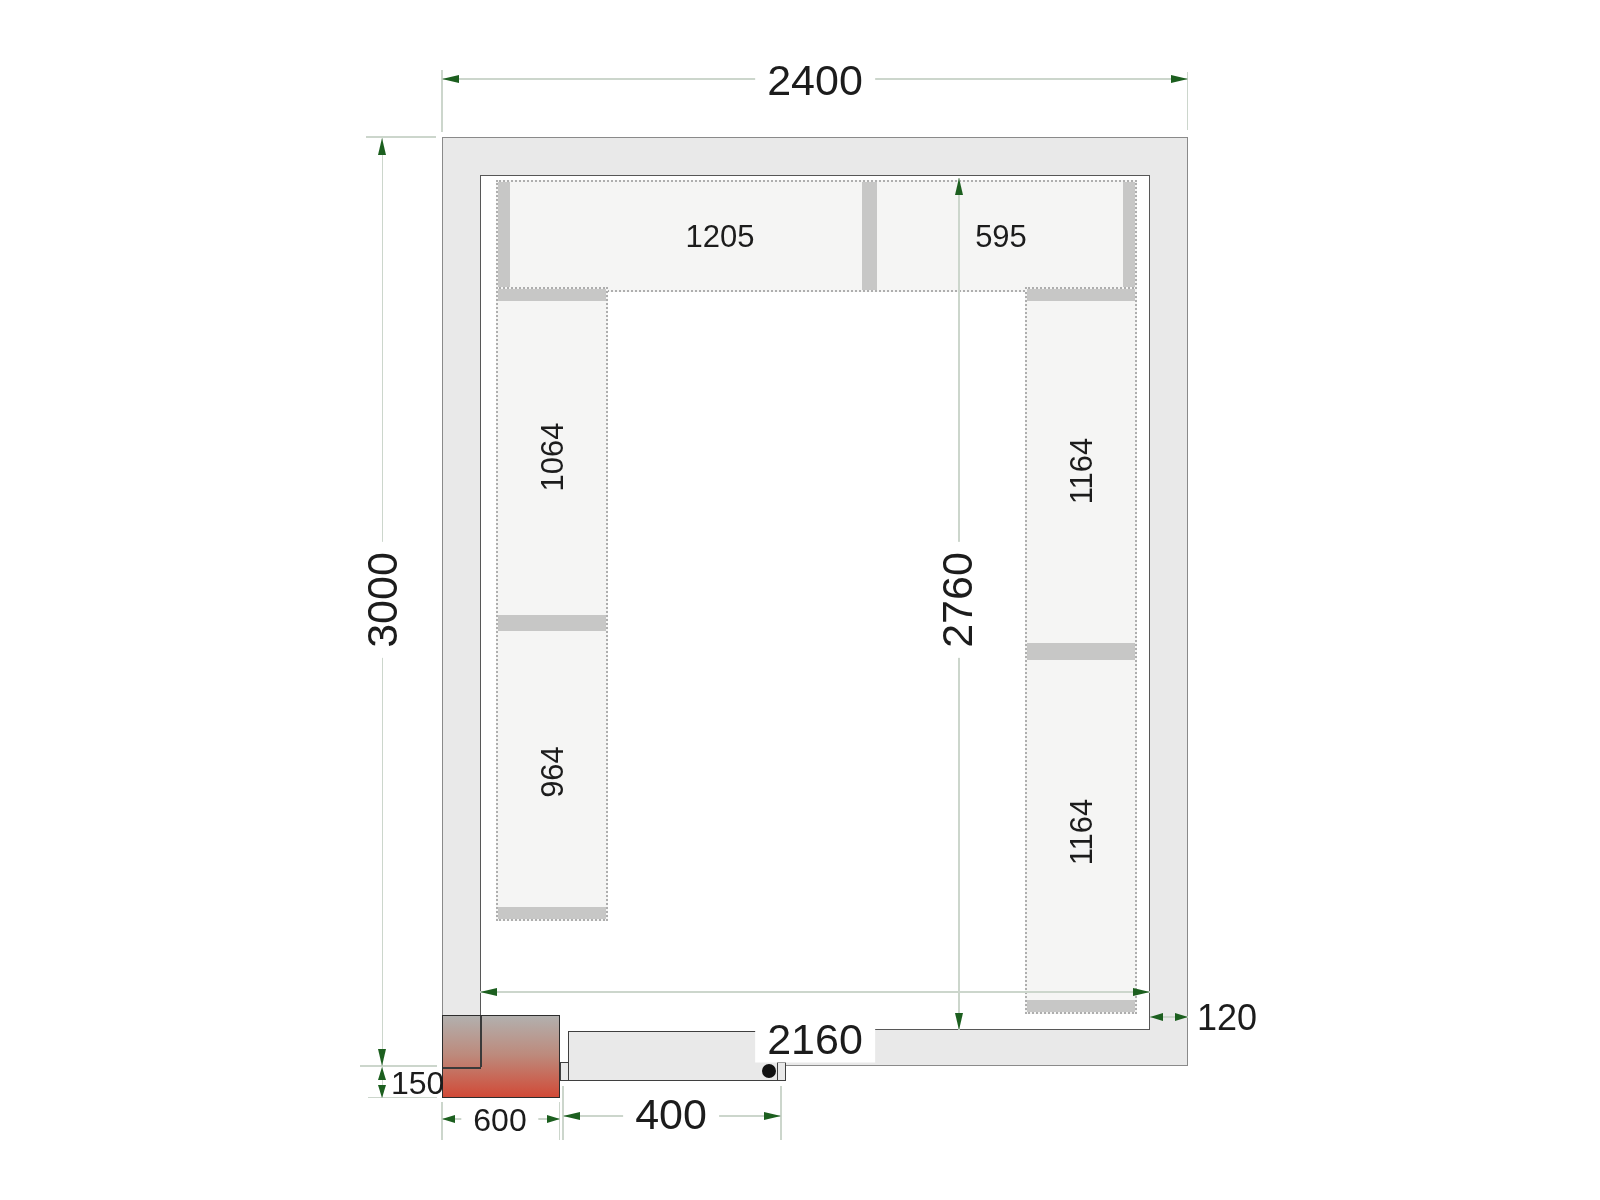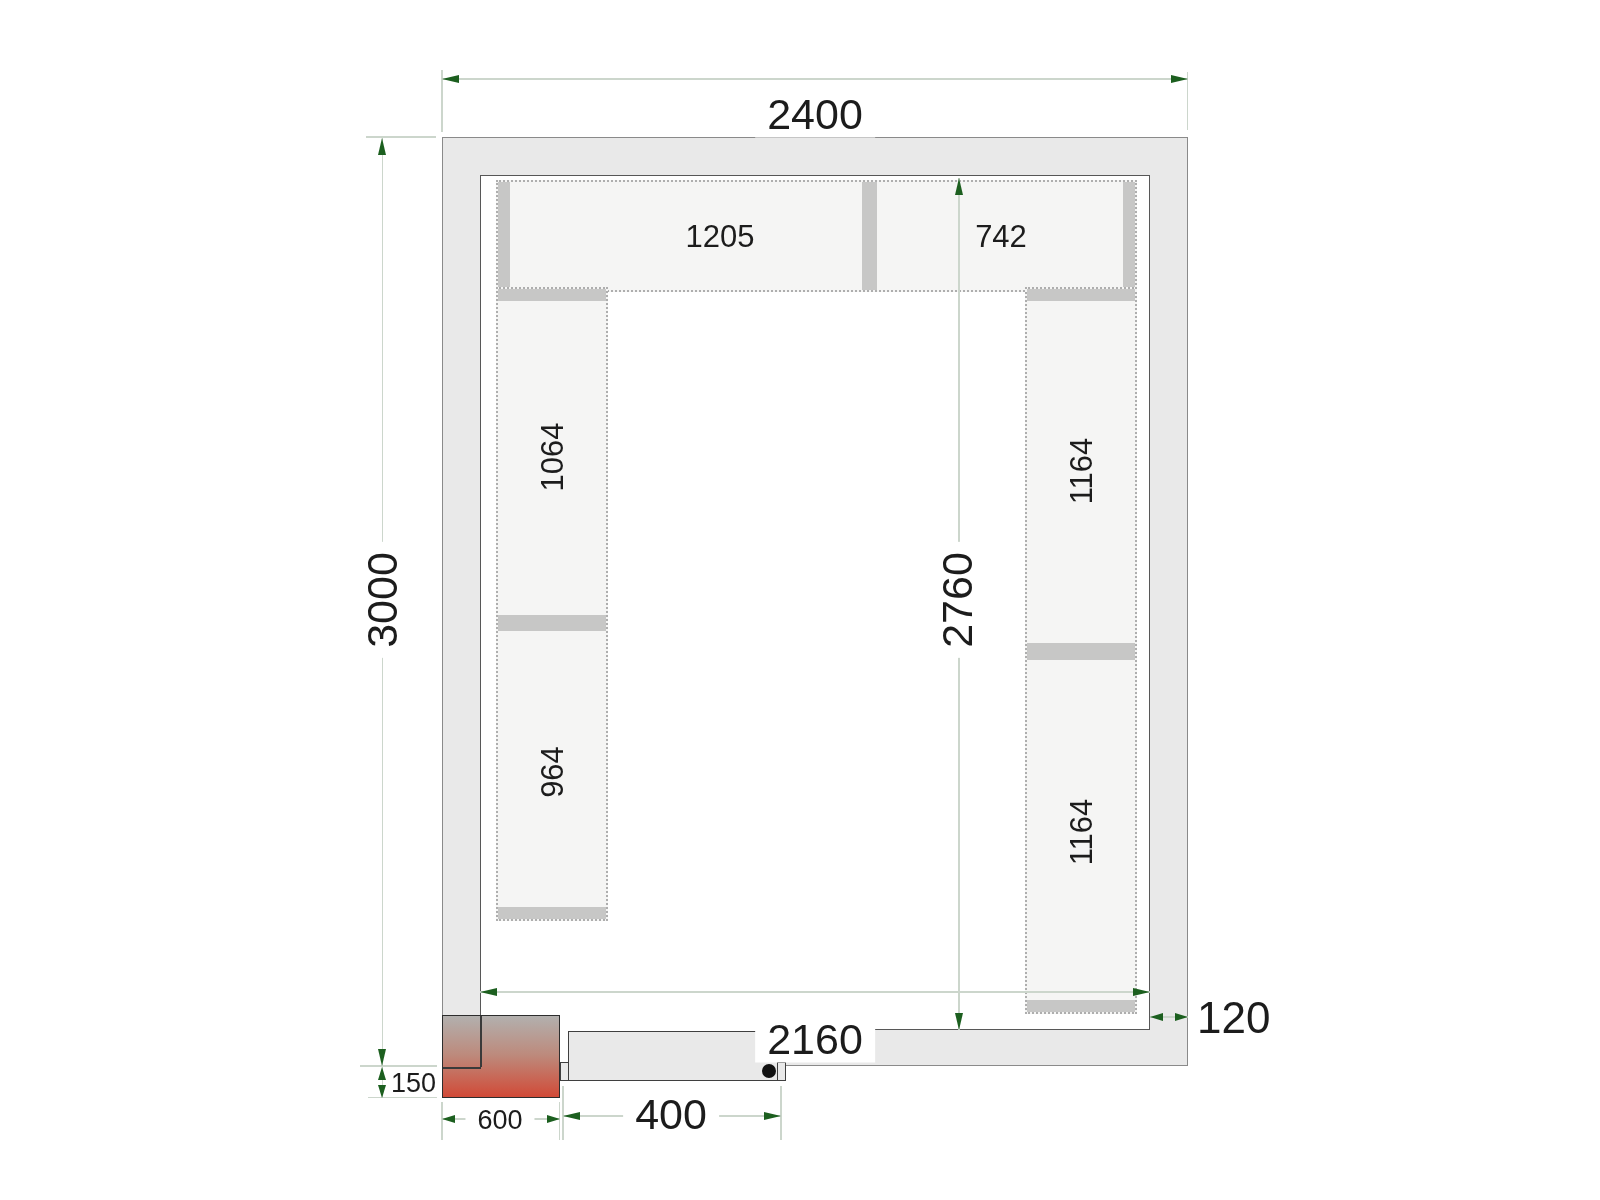--- a/index.html
+++ b/index.html
@@ -28,22 +28,22 @@
   .arr.r{border-width:4.5px 0 4.5px 17px;border-left-color:#1c5f1f;}
   .arr.u{border-width:0 4.5px 17px 4.5px;border-bottom-color:#1c5f1f;}
   .arr.d{border-width:17px 4.5px 0 4.5px;border-top-color:#1c5f1f;}
   .arr.sl{border-width:4px 13px 4px 0;border-right-color:#1c5f1f;}
   .arr.sr{border-width:4px 0 4px 13px;border-left-color:#1c5f1f;}
   .arr.su{border-width:0 4px 13px 4px;border-bottom-color:#1c5f1f;}
   .arr.sd{border-width:13px 4px 0 4px;border-top-color:#1c5f1f;}
   
   .lbl{position:absolute;transform:translate(-50%,-50%);white-space:nowrap;line-height:1;}
   .lbl.big{font-size:43px;}
-  .lbl.med{font-size:44px;}
-  .lbl.small{font-size:27px;}
+  .lbl.med{font-size:36px;}
+  .lbl.small{font-size:32px;}
   .lbl.shelf-lbl{font-size:31px;}
   .lbl.gap{background:#ffffff;padding:2px 12px;}
   .lbl.rot{transform:translate(-50%,-50%) rotate(-90deg);}
   .lbl.rot.gap{padding:2px 10px;}
   .lbl.side{transform:translate(0,-50%);}
   
   .unit{left:442px;top:1015px;width:118px;height:83px;box-sizing:border-box;
     border:1.5px solid #2d2d2d;
     background:linear-gradient(180deg,#b2b0ae 0%,#bd8a7c 48%,#d14a37 100%);}
   .unit-line{position:absolute;background:#3a3a3a;}
@@ -74,21 +74,21 @@
     <div class="cap" style="left:0;right:0;bottom:0;height:12px;"></div>
   </div>
 
   <div class="abs shelf shelf-right">
     <div class="cap" style="left:0;right:0;top:0;height:12px;"></div>
     <div class="cap" style="left:0;right:0;top:354px;height:17px;"></div>
     <div class="cap" style="left:0;right:0;bottom:0;height:12px;"></div>
   </div>
 
   <div class="lbl shelf-lbl" style="left:679px;top:236px;margin-left:41px;">1205</div>
-  <div class="lbl shelf-lbl" style="left:1001px;top:236px;">742</div>
+  <div class="lbl shelf-lbl" style="left:1001px;top:236px;">595</div>
   <div class="lbl shelf-lbl rot" style="left:552px;top:457px;">1064</div>
   <div class="lbl shelf-lbl rot" style="left:552px;top:772px;">964</div>
   <div class="lbl shelf-lbl rot" style="left:1081px;top:471px;">1164</div>
   <div class="lbl shelf-lbl rot" style="left:1081px;top:832px;">1164</div>
 
   <div class="abs unit">
     <div class="unit-line" style="left:37px;top:0;width:1.5px;height:51px;"></div>
     <div class="unit-line" style="left:0;top:51px;width:38px;height:1.5px;"></div>
   </div>
 
@@ -104,21 +104,21 @@
   <div class="abs ext" style="left:360px;top:1065.3px;width:77px;height:1.5px;"></div>
   <div class="abs ext" style="left:368px;top:1096.8px;width:69px;height:1.5px;"></div>
   <div class="abs ext" style="left:441.3px;top:1102px;width:1.5px;height:38px;"></div>
   <div class="abs ext" style="left:558.8px;top:1102px;width:1.5px;height:38px;"></div>
   <div class="abs ext" style="left:562px;top:1086px;width:1.5px;height:54px;"></div>
   <div class="abs ext" style="left:780px;top:1086px;width:1.5px;height:54px;"></div>
 
   <div class="abs dline" style="left:442px;top:78.2px;width:746px;height:1.5px;"></div>
   <div class="arr l" style="left:442px;top:74.5px;"></div>
   <div class="arr r" style="left:1171px;top:74.5px;"></div>
-  <div class="lbl big gap" style="left:815px;top:80px;margin-top:34px;">2400</div>
+  <div class="lbl big gap" style="left:815px;top:80px;">2400</div>
 
   <div class="abs dline" style="left:381.5px;top:137px;width:1.5px;height:929px;"></div>
   <div class="arr u" style="left:377.5px;top:137.5px;"></div>
   <div class="arr d" style="left:377.5px;top:1048.5px;"></div>
   <div class="lbl big rot gap" style="left:382px;top:600px;">3000</div>
 
   <div class="abs dline" style="left:480px;top:991.2px;width:670px;height:1.5px;"></div>
   <div class="arr l" style="left:480px;top:987.5px;"></div>
   <div class="arr r" style="left:1133px;top:987.5px;"></div>
   <div class="lbl big gap" style="left:815px;top:992px;margin-top:47px;">2160</div>

